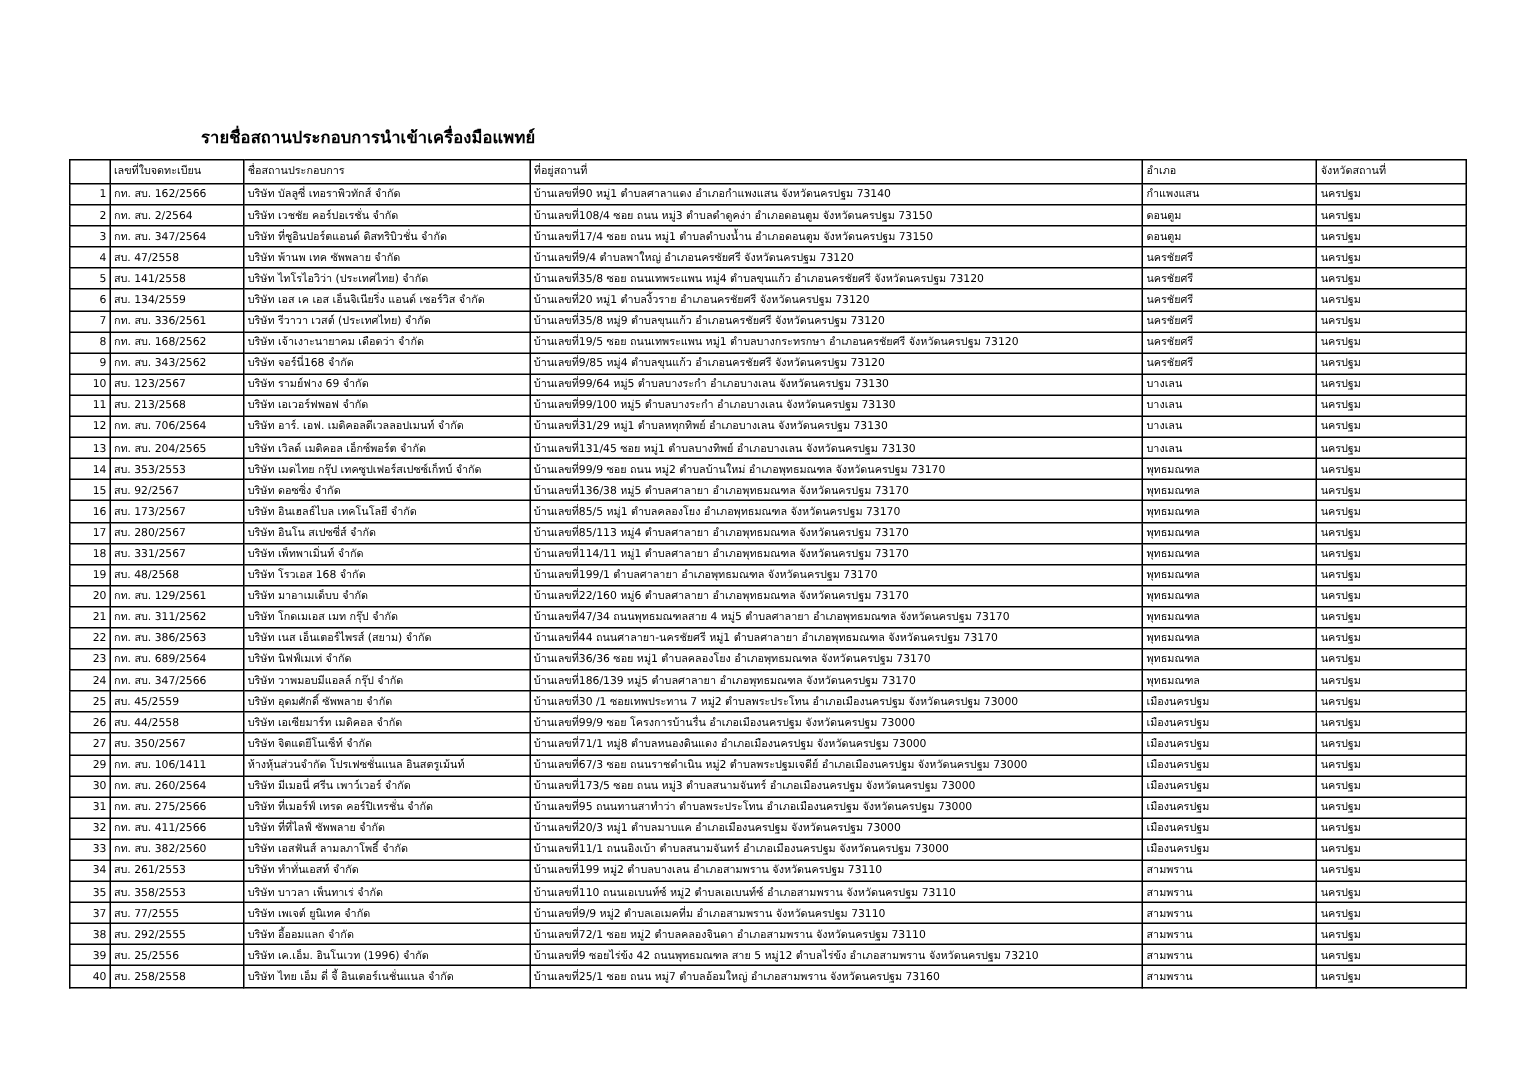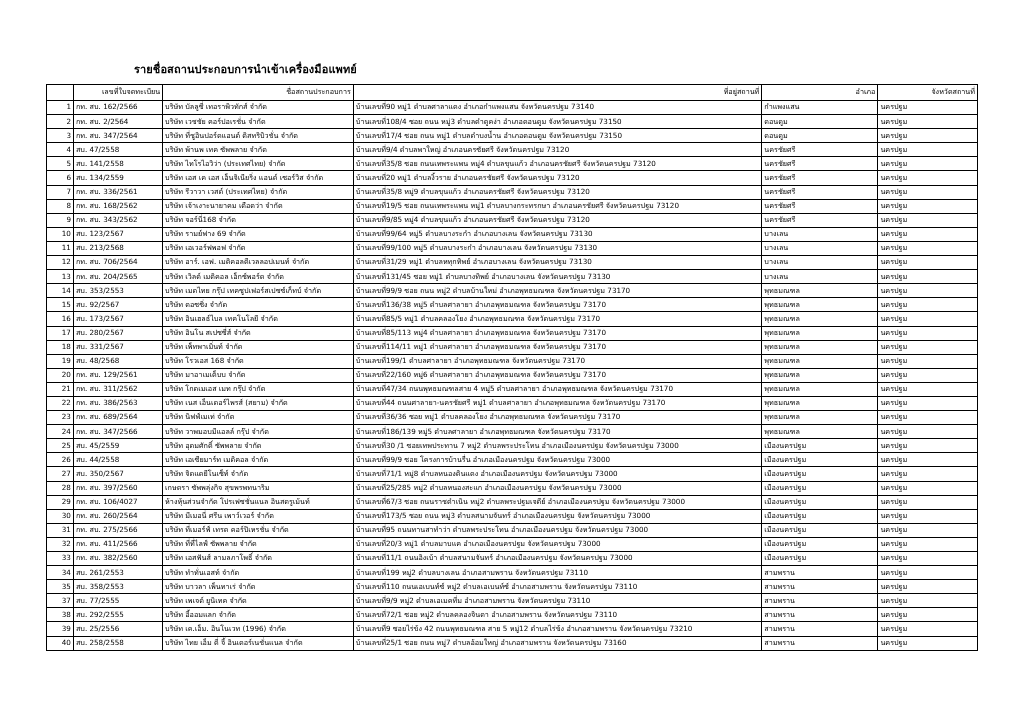--- a/index.html
+++ b/index.html
@@ -12,21 +12,21 @@
     height: 724px;
     font-family: "DejaVu Sans", "Liberation Sans", sans-serif;
     color: #000000;
     overflow: hidden;
   }
   .page {
     position: relative;
     width: 1024px;
     height: 724px;
     box-sizing: border-box;
-    padding: 60px 46px 0 46px;
+    padding: 82px 46px 0 46px;
   }
   .doc-title {
     font-size: 11px;
     font-weight: bold;
     margin: 0 0 6px 88px;
     letter-spacing: 0.1px;
   }
   table.reg {
     border-collapse: collapse;
     table-layout: fixed;
@@ -36,21 +36,21 @@
   }
   table.reg th, table.reg td {
     border: 1px solid #000000;
     padding: 1px 2px;
     vertical-align: middle;
     overflow: hidden;
     white-space: nowrap;
   }
   table.reg thead th {
     font-weight: normal;
-    text-align: right;
+    text-align: left;
     height: 13px;
     font-size: 7.2px;
   }
   col.c-no    { width: 26px; }
   col.c-reg   { width: 86px; }
   col.c-name  { width: 184px; }
   col.c-addr  { width: 394px; }
   col.c-amphoe{ width: 112px; }
   col.c-prov  { width: 96px; }
 
@@ -301,30 +301,22 @@
         </tr>
         <tr>
           <td class="no">27</td>
           <td class="reg">สบ. 350/2567</td>
           <td class="name">บริษัท จิตแดยีโนเซ็ท์ จำกัด</td>
           <td class="addr">บ้านเลขที่71/1  หมู่8 ตำบลหนองดินแดง อำเภอเมืองนครปฐม จังหวัดนครปฐม 73000</td>
           <td class="amphoe">เมืองนครปฐม</td>
           <td class="prov">นครปฐม</td>
         </tr>
         <tr>
-          <td class="no">28</td>
-          <td class="reg">กท. สบ. 397/2560</td>
-          <td class="name">เกษตรา ซัพพลุ่งกิจ สุขพรพทนาริม</td>
-          <td class="addr">บ้านเลขที่25/285  หมู่2 ตำบลหนองสะแก อำเภอเมืองนครปฐม จังหวัดนครปฐม 73000</td>
-          <td class="amphoe">เมืองนครปฐม</td>
-          <td class="prov">นครปฐม</td>
-        </tr>
-        <tr>
           <td class="no">29</td>
-          <td class="reg">กท. สบ. 106/4027</td>
+          <td class="reg">กท. สบ. 106/1411</td>
           <td class="name">ห้างหุ้นส่วนจำกัด โปรเฟซชั่นแนล อินสตรูเม้นท์</td>
           <td class="addr">บ้านเลขที่67/3 ซอย ถนนราชดำเนิน หมู่2 ตำบลพระปฐมเจดีย์ อำเภอเมืองนครปฐม จังหวัดนครปฐม 73000</td>
           <td class="amphoe">เมืองนครปฐม</td>
           <td class="prov">นครปฐม</td>
         </tr>
         <tr>
           <td class="no">30</td>
           <td class="reg">กท. สบ. 260/2564</td>
           <td class="name">บริษัท มีเมอนี่ ศรีน เพาว์เวอร์ จำกัด</td>
           <td class="addr">บ้านเลขที่173/5 ซอย ถนน หมู่3 ตำบลสนามจันทร์ อำเภอเมืองนครปฐม จังหวัดนครปฐม 73000</td>

